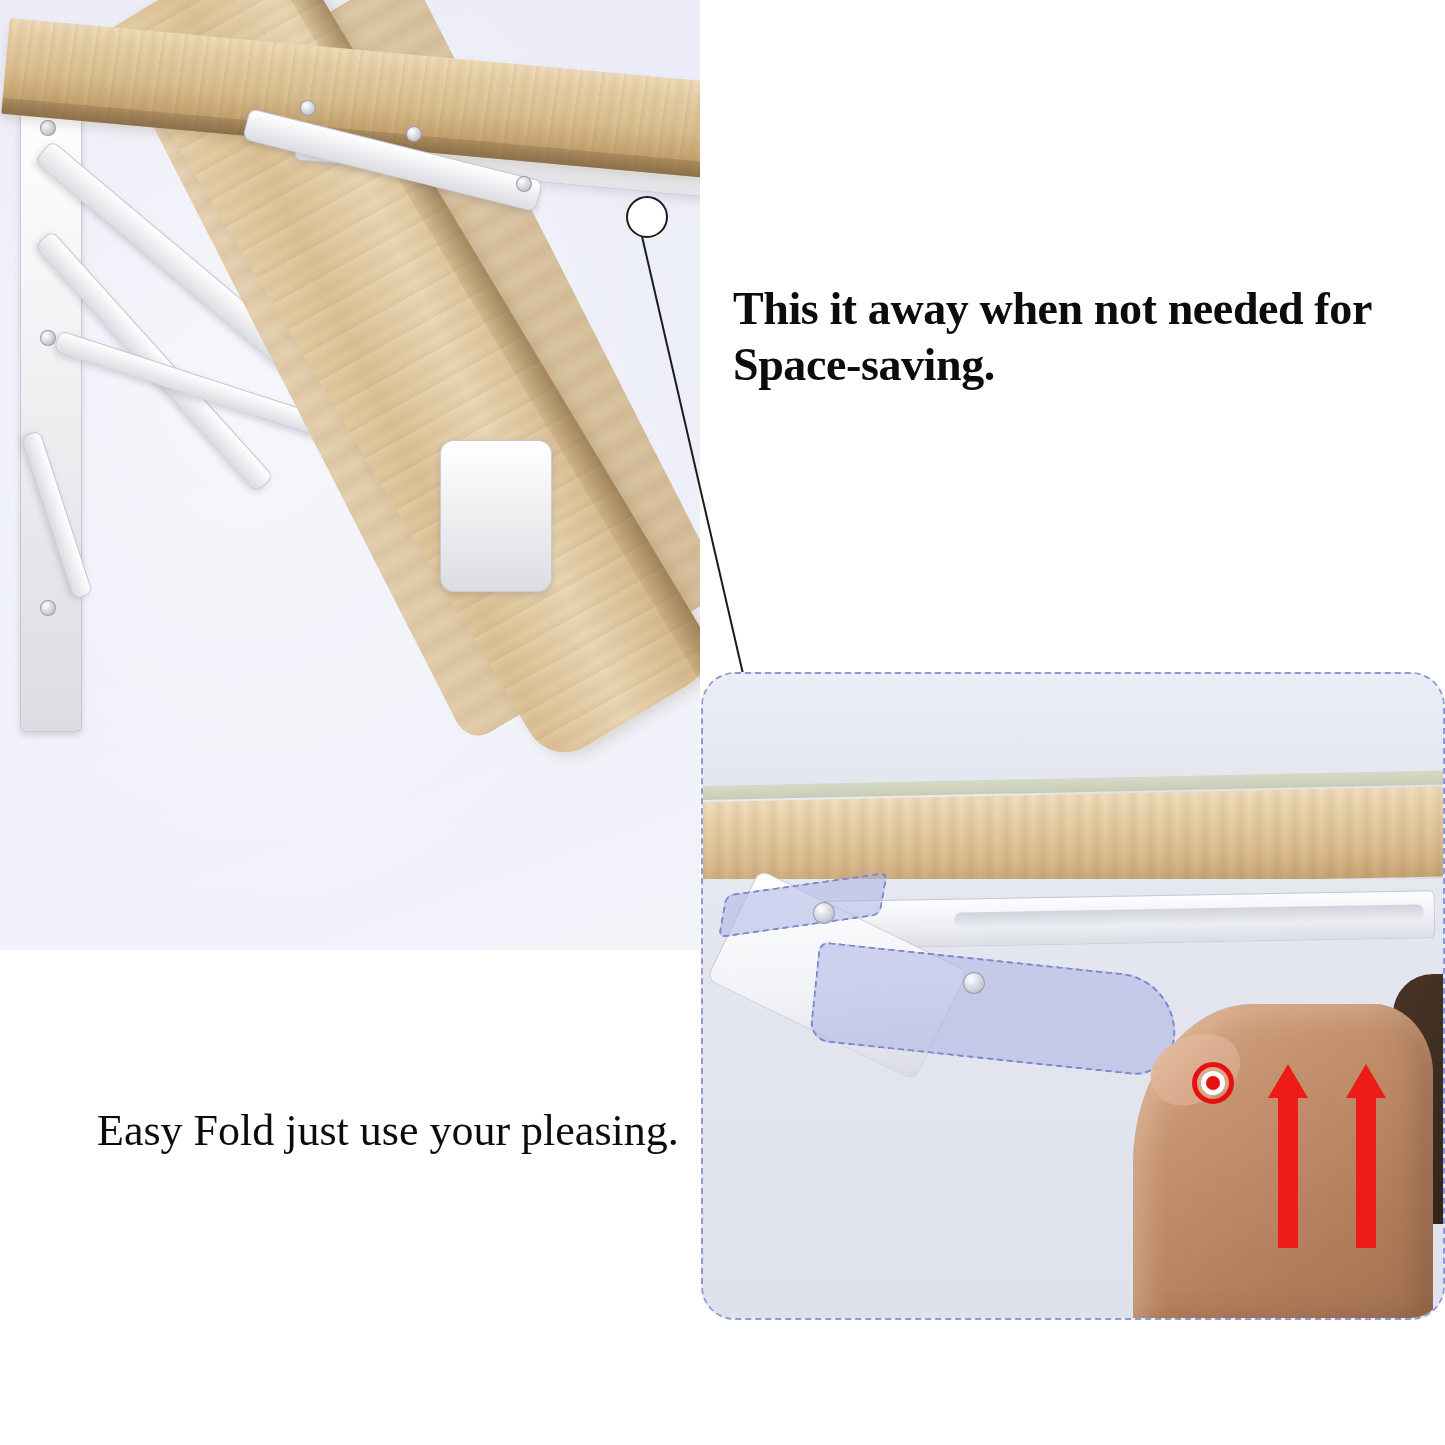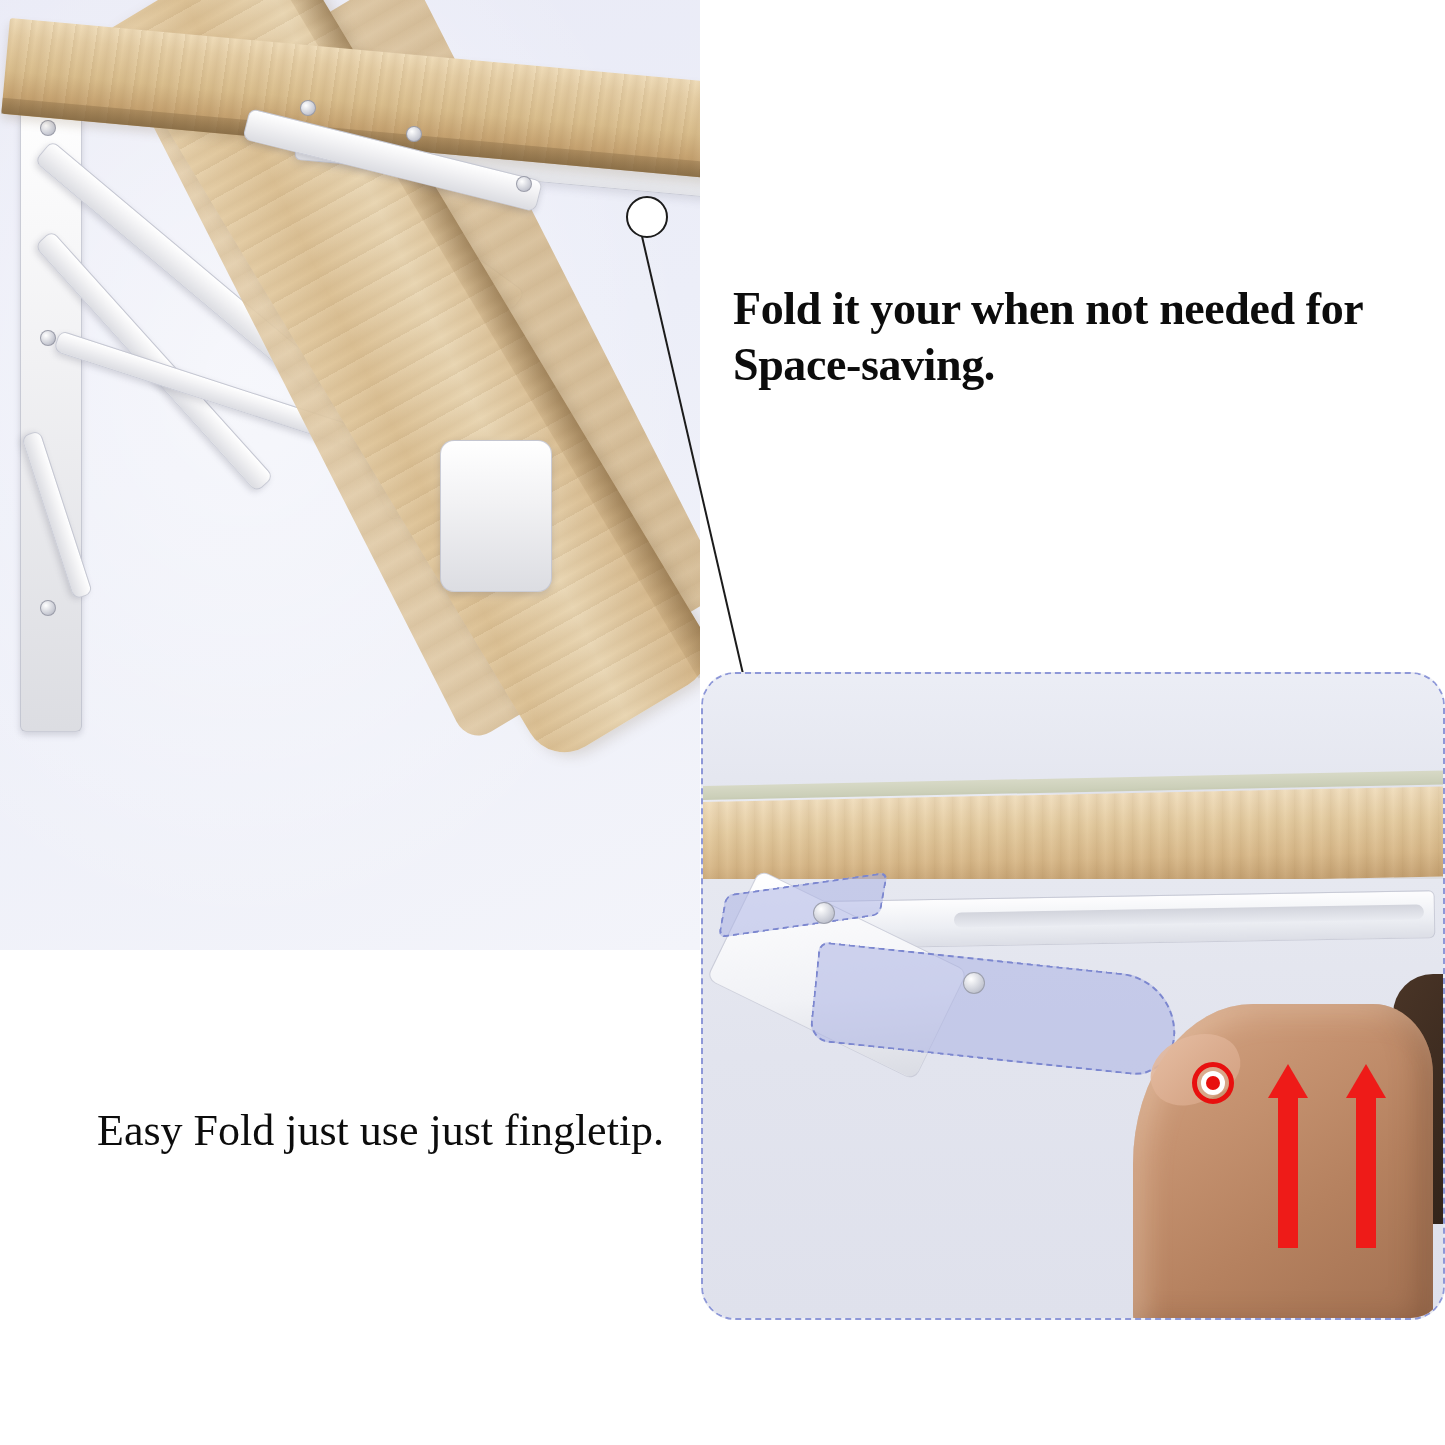--- a/index.html
+++ b/index.html
@@ -385,22 +385,22 @@
     <div class="arm" style="left:250px; top:108px; width:300px; height:30px; transform:rotate(14deg); transform-origin:left top;"></div>
     <div class="pin" style="left:300px; top:100px;"></div>
     <div class="pin" style="left:406px; top:126px;"></div>
     <div class="pin" style="left:516px; top:176px;"></div>
     <div class="arm" style="left:440px; top:440px; width:110px; height:150px; border-radius:14px;"></div>
   </div>
 
   <div class="callout-line"></div>
   <div class="callout-dot"></div>
 
-  <div class="headline">Fold it your when not needed for Space-saving.</div>
-  <div class="bottom-headline">Easy Fold just use just fingletip.</div>
+  <div class="headline">This it away when not needed for Space-saving.</div>
+  <div class="bottom-headline">Easy Fold just use your pleasing.</div>
 
   <div class="detail-card">
     <div class="dc-topwall"></div>
     <div class="dc-greenline"></div>
     <div class="dc-wood">
       <div class="grain"></div>
     </div>
     <div class="dc-body"></div>
 
     <div class="dc-rail">

